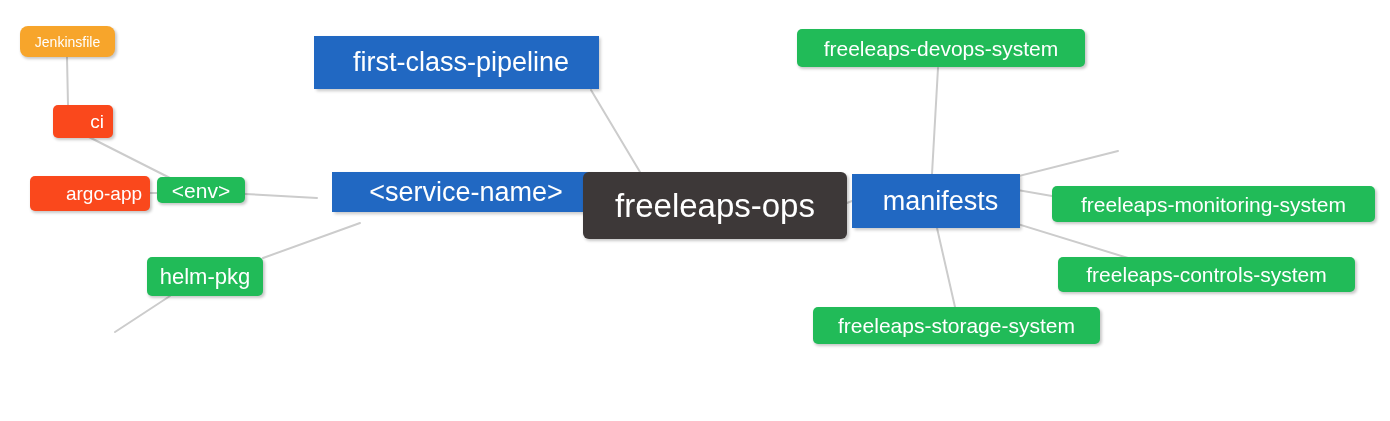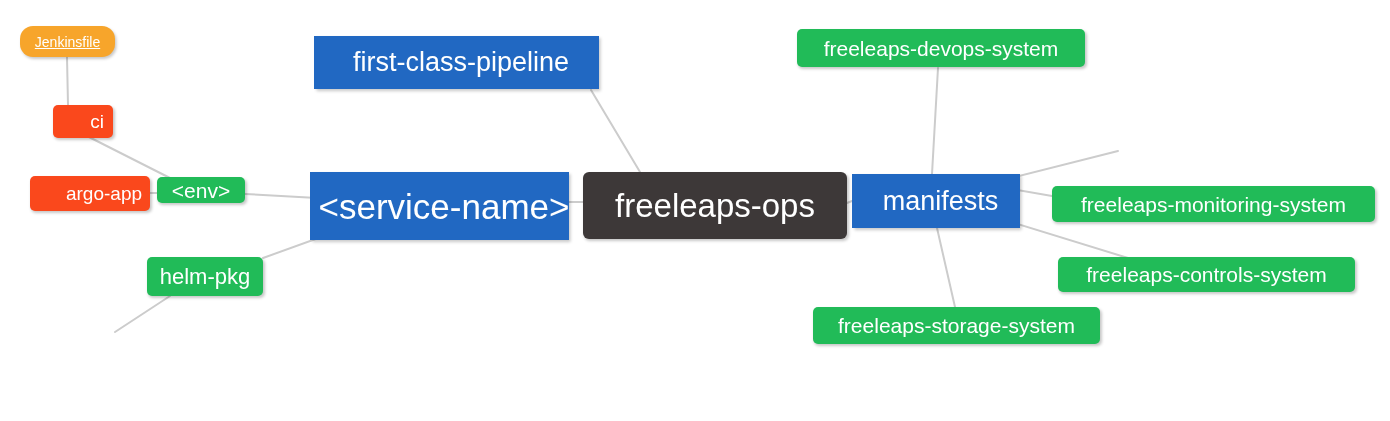--- a/index.html
+++ b/index.html
@@ -41,21 +41,21 @@
     box-shadow:1.5px 2px 3px rgba(0,0,0,0.22);
     white-space:nowrap;
     cursor:pointer;
     user-select:none;
     line-height:1;
   }
   .c-root{background:var(--root-bg);border-radius:6px;}
   .c-primary{background:var(--primary-bg);border-radius:0;padding-left:9px;}
   .c-secondary{background:var(--secondary-bg);}
   .c-tertiary{background:var(--tertiary-bg);padding-left:28px;}
-  .c-quaternary{background:var(--quaternary-bg);border-radius:13px;text-decoration:underline;}
+  .c-quaternary{background:var(--quaternary-bg);border-radius:8px;}
 </style>
 </head>
 <body>
 
 <div class="canvas">
 
   <svg class="edge-layer" viewBox="0 0 1390 421" xmlns="http://www.w3.org/2000/svg">
     <line x1="67" y1="57" x2="68" y2="105"></line>
     <line x1="83" y1="134" x2="170" y2="178"></line>
     <line x1="122" y1="193" x2="157" y2="193"></line>
@@ -90,21 +90,21 @@
 
   <div class="node c-secondary" style="left:147px;top:257px;width:116px;height:39px;font-size:22px">
     <span>helm-pkg</span>
   </div>
 
 
   <div class="node c-primary" style="left:314px;top:36px;width:276px;height:53px;font-size:27px">
     <span>first-class-pipeline</span>
   </div>
 
-  <div class="node c-primary" style="left:310px;top:172px;width:250px;height:68px;font-size:35px">
+  <div class="node c-primary" style="left:332px;top:172px;width:250px;height:40px;font-size:27px">
     <span>&lt;service-name&gt;</span>
   </div>
 
   <div class="node c-root" style="left:583px;top:172px;width:264px;height:67px;font-size:33px">
     <span>freeleaps-ops</span>
   </div>
 
   <div class="node c-primary" style="left:852px;top:174px;width:159px;height:54px;font-size:27px">
     <span>manifests</span>
   </div>

